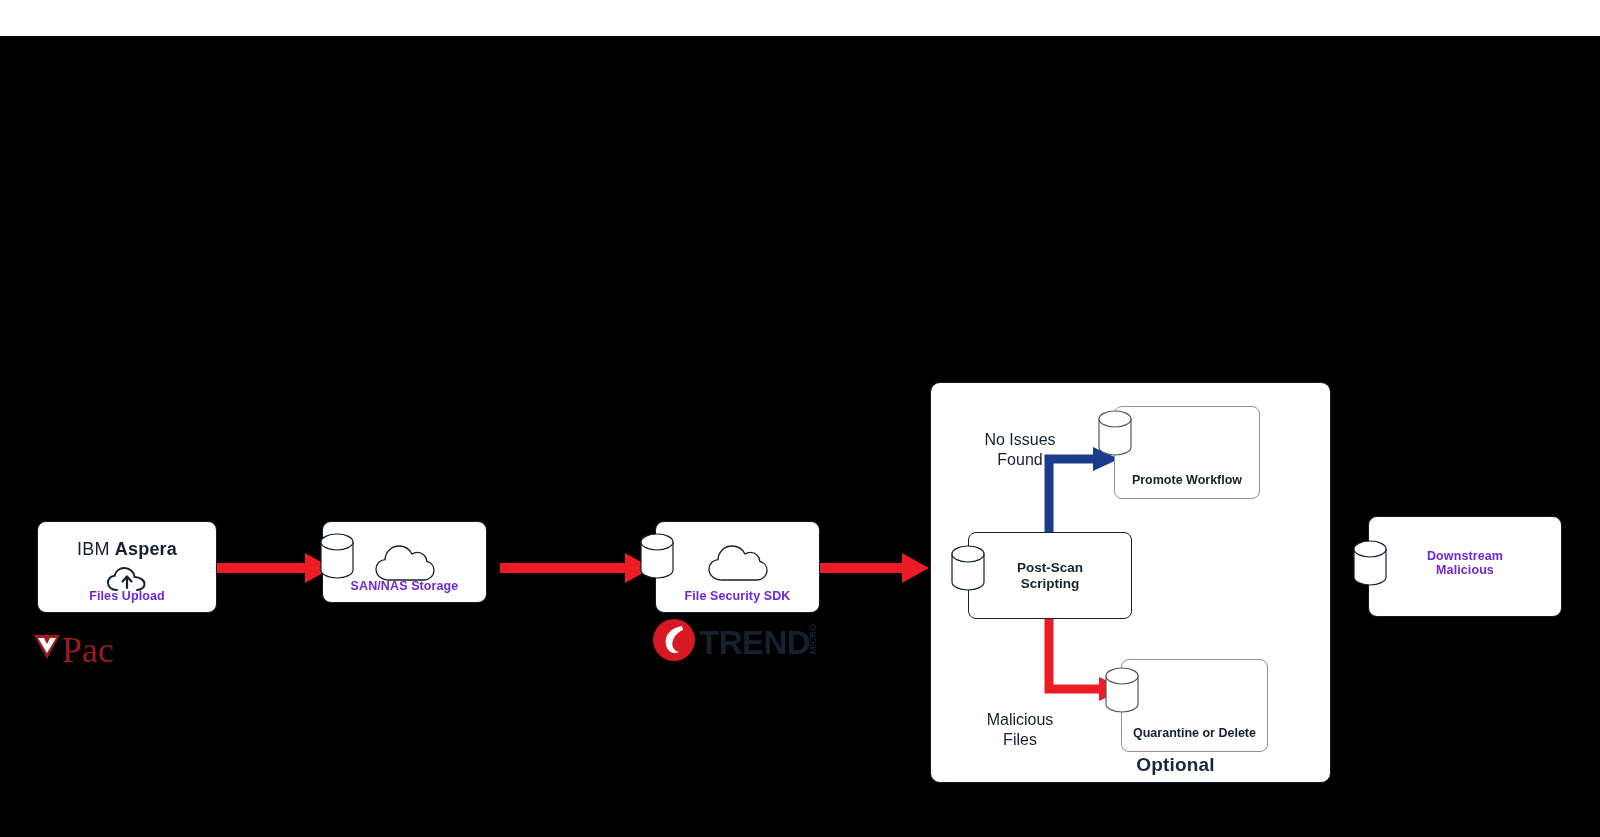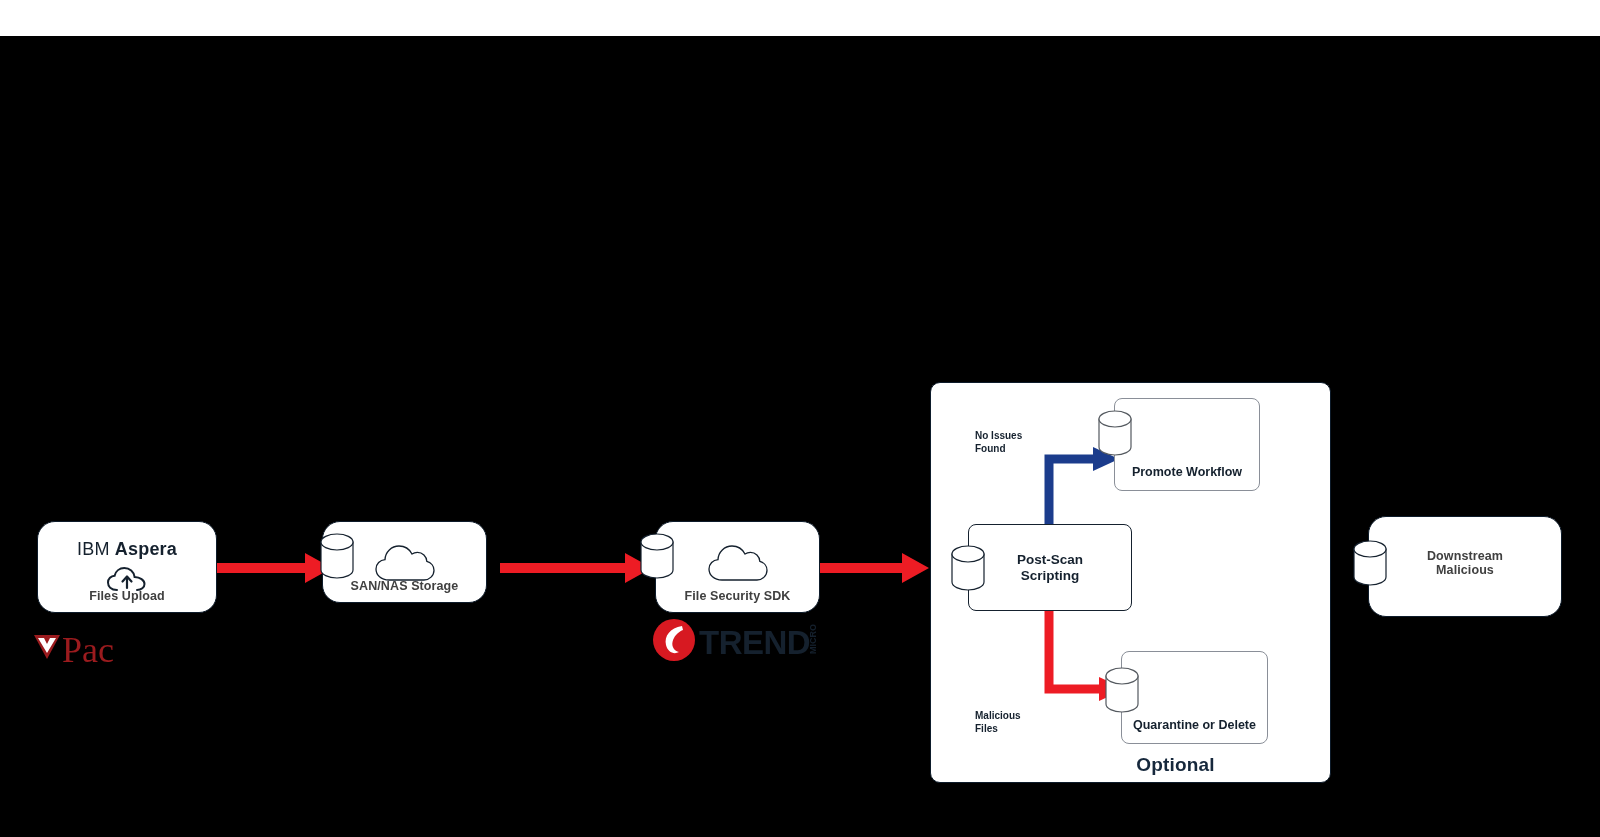--- a/index.html
+++ b/index.html
@@ -9,27 +9,27 @@
     width:1600px;height:837px;overflow:hidden;position:relative;
   }
   #canvas{position:absolute;left:0;top:0;width:1600px;height:837px;background:#000;}
 
   .topstrip{
     position:absolute;left:0;top:0;width:1600px;height:36px;background:#ffffff;
   }
 
   
   .node{
-    position:absolute;background:#ffffff;border-radius:18px;
+    position:absolute;background:#ffffff;border-radius:9px;
     border:1px solid #0d1b2a;
     box-sizing:border-box;
   }
   .node .label{
     position:absolute;left:0;width:100%;text-align:center;
-    font-weight:bold;color:#404040;font-size:12.5px;letter-spacing:.1px;
+    font-weight:bold;color:#6d28d9;font-size:12.5px;letter-spacing:.1px;
     line-height:1.15;
   }
 
   
   #aspera{left:37px;top:521px;width:180px;height:92px;}
   #aspera .brandline{
     position:absolute;top:17px;left:0;width:100%;text-align:center;
     font-size:18px;color:#15212e;letter-spacing:.2px;white-space:nowrap;
   }
   #aspera .brandline .ibm{font-weight:400;}
@@ -56,34 +56,35 @@
   }
   #optional-label{
     position:absolute;left:0;bottom:6px;width:100%;text-align:center;
     font-size:19px;font-weight:bold;color:#16283c;letter-spacing:.2px;margin-left:45px;
   }
 
   
   .subnode{
     position:absolute;background:#ffffff;border:1px solid #8a8f98;border-radius:8px;
     box-sizing:border-box;
+    margin-top:8px;
   }
   .subnode .sublabel{
     position:absolute;left:0;width:100%;text-align:center;
     font-weight:bold;color:#15212e;font-size:12.5px;line-height:1.2;
   }
   #promote{left:183px;top:15px;width:146px;height:93px;}
   #promote .sublabel{bottom:10px;}
   #postscan{left:37px;top:141px;width:164px;height:87px;border-color:#15212e;}
   #postscan .sublabel{top:27px;font-size:13.5px;}
   #quarantine{left:190px;top:268px;width:147px;height:93px;}
   #quarantine .sublabel{bottom:10px;text-align:center;}
 
   .edgelabel{
-    position:absolute;text-align:left;font-size:10px;font-weight:bold;
+    position:absolute;text-align:center;font-size:16px;font-weight:normal;
     color:#15212e;line-height:1.25;white-space:nowrap;
   }
 
   
   #downstream{left:1368px;top:516px;width:194px;height:101px;}
   #downstream .label{top:32px;font-size:12.5px;}
 
   
   #vpac-logo{position:absolute;left:30px;top:629px;width:130px;height:42px;}
   #trend-logo{position:absolute;left:652px;top:618px;width:175px;height:44px;overflow:hidden;}

